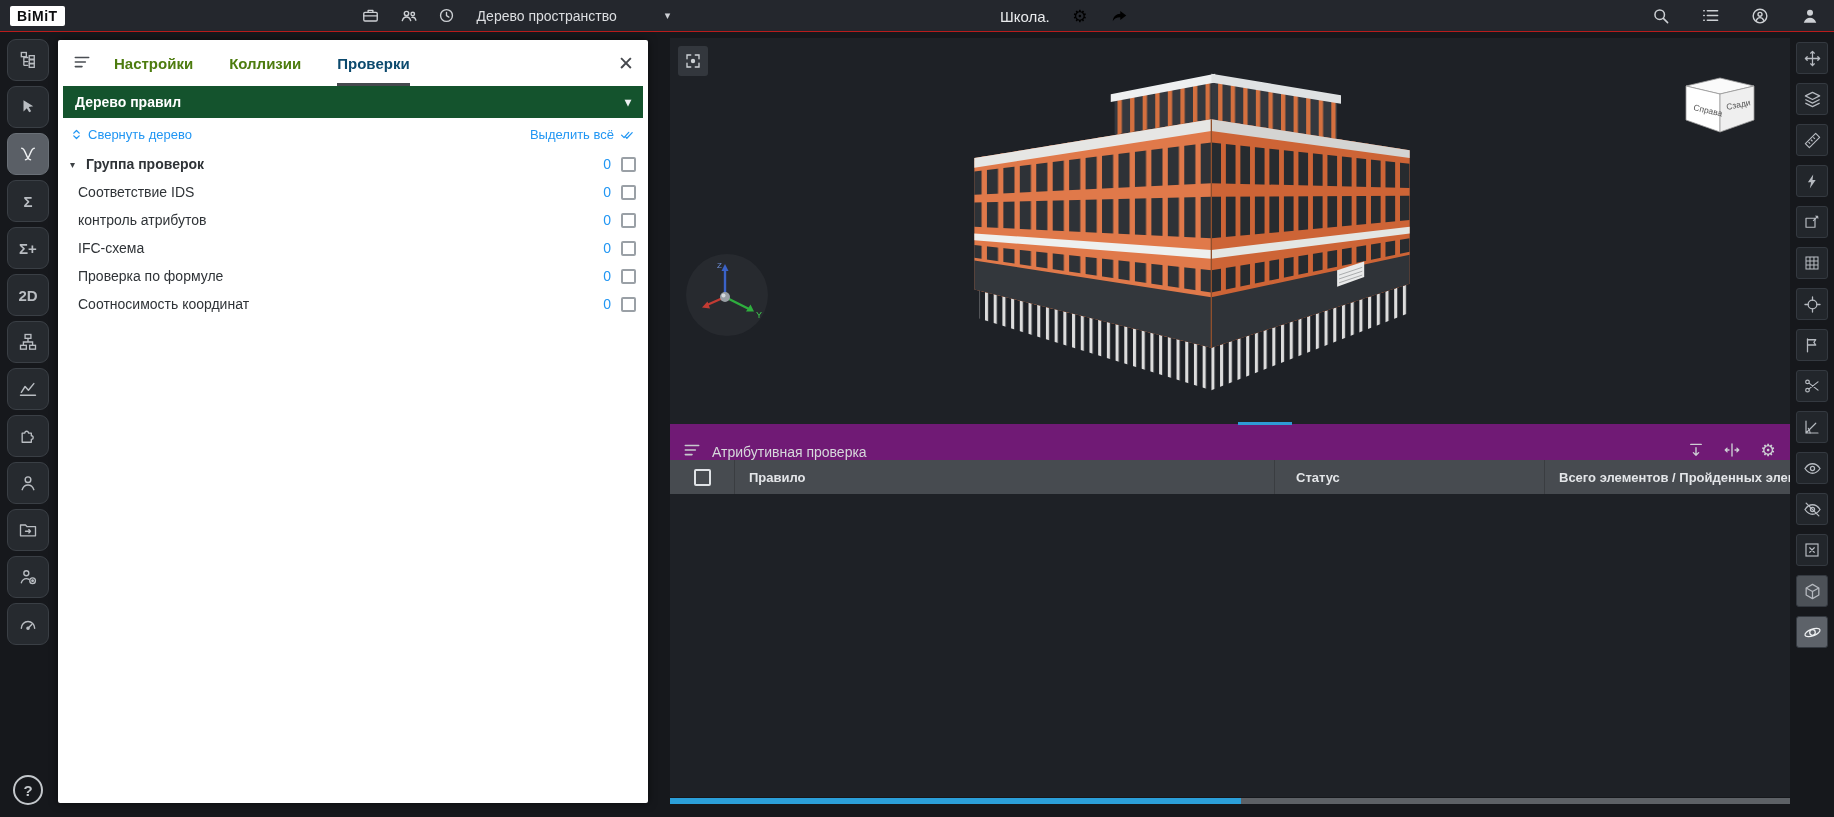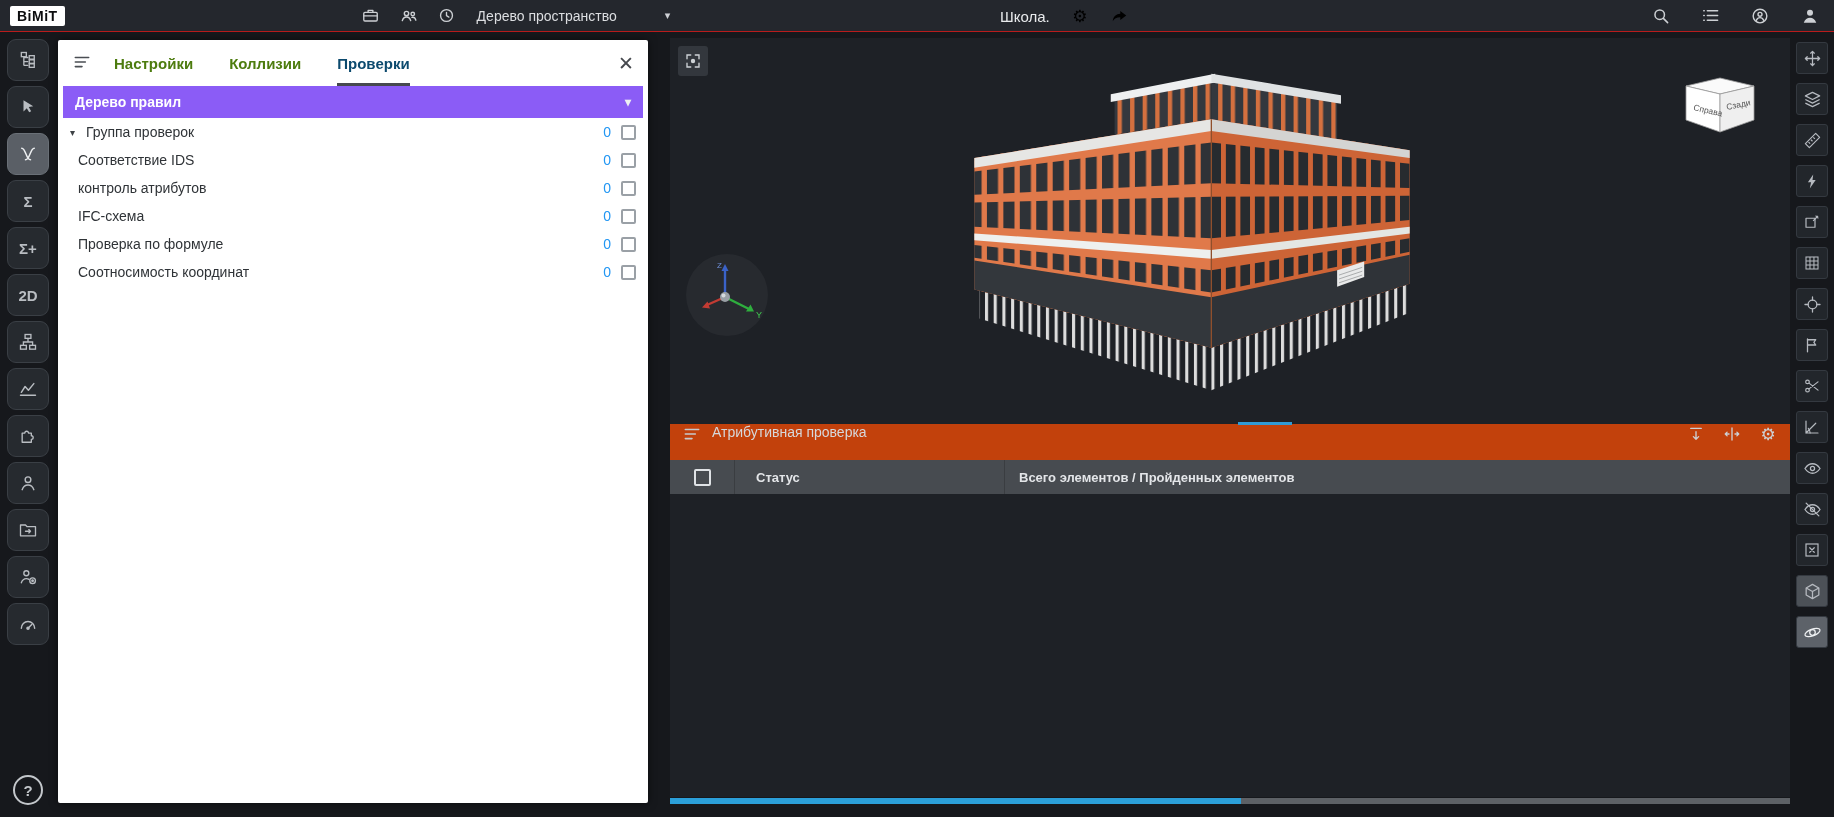--- a/index.html
+++ b/index.html
@@ -36,49 +36,49 @@
   
   .panel { position:absolute; left:58px; top:40px; width:590px; height:763px; background:#ffffff;
     border-radius:2px; box-shadow:0 0 8px rgba(0,0,0,.55); display:flex; flex-direction:column; }
   .p-header { height:46px; display:flex; align-items:center; padding:0 14px; flex:none; }
   .p-menu { color:#4a4e53; width:22px; height:22px; cursor:pointer; }
   .tabs { display:flex; margin-left:20px; gap:36px; height:100%; }
   .tab { display:flex; align-items:center; font-size:15px; font-weight:bold; color:#4d7c0f;
     cursor:pointer; border-bottom:3px solid transparent; padding-top:3px; }
   .tab.active { color:#0c4a6e; border-bottom-color:#46494e; }
   .p-close { margin-left:auto; color:#45484d; font-size:19px; cursor:pointer; line-height:1; }
-  .tree-bar { height:32px; margin:0 5px; background:#8b5cf6; color:#ffffff; display:flex;
+  .tree-bar { height:32px; margin:0 5px; background:#14532d; color:#ffffff; display:flex;
     align-items:center; padding:0 12px; font-size:14px; font-weight:bold; flex:none; cursor:pointer; }
   .tree-bar .chev { margin-left:auto; font-size:12px; color:#eef0f2; }
   .links { height:32px; display:flex; align-items:center; padding:0 12px; flex:none; }
   .link { color:#2196f3; font-size:13px; display:flex; align-items:center; gap:5px; cursor:pointer; }
   .link svg { color:#2196f3; }
   .links .right { margin-left:auto; }
   .tree { overflow:hidden; }
   .row { height:28px; display:flex; align-items:center; padding:0 12px 0 12px; cursor:pointer; }
   .row .caret { width:16px; color:#3e4246; font-size:10px; flex:none; }
   .row.child { padding-left:20px; }
   .lbl { font-size:14px; color:#2f3337; }
-  .lbl.b { font-weight:normal; }
+  .lbl.b { font-weight:bold; }
   .cnt { margin-left:auto; color:#2196f3; font-size:14px; margin-right:10px; }
   .cb { width:15px; height:15px; border:2px solid #9aa0a6; border-radius:2px; flex:none; cursor:pointer; }
 
   
   .viewport { position:absolute; left:670px; top:38px; width:1120px; height:767px;
     background:#1e2126; overflow:hidden; }
   .fs-btn { position:absolute; left:8px; top:8px; width:30px; height:30px; background:#33373d;
     border-radius:3px; color:#cfd3d7; display:flex; align-items:center; justify-content:center; cursor:pointer; }
   .gizmo { position:absolute; left:14px; top:214px; width:86px; height:86px; cursor:pointer; }
   .viewcube { position:absolute; right:28px; top:28px; width:82px; height:74px; cursor:pointer; }
   .building { position:absolute; left:248px; top:2px; width:548px; height:356px; }
 
   
   .bpanel { position:absolute; left:0; right:0; top:386px; bottom:8px; display:flex; flex-direction:column; }
   .handle { position:absolute; top:-2px; left:50.7%; width:54px; height:3px; background:#2f9bd6; z-index:3; }
-  .b-header { height:36px; background:#c2410c; display:flex; align-items:flex-start; padding:0 12px; flex:none; }
+  .b-header { height:36px; background:#701a75; display:flex; align-items:flex-end; padding:0 12px; flex:none; }
   .b-menu { color:#c6c9cd; width:20px; height:20px; }
   .b-title { color:#d6d8db; font-size:14px; margin-left:10px; }
   .b-tools { margin-left:auto; display:flex; align-items:center; gap:16px; color:#cdd0d4; }
   .b-thead { height:34px; background:#474b50; display:flex; align-items:stretch; flex:none; }
   .hc { display:flex; align-items:center; font-size:13px; font-weight:bold; color:#e3e5e8; }
   .hc0 { width:64px; justify-content:center; }
   .hc1 { width:540px; border-left:1px solid rgba(0,0,0,.18); padding-left:14px; }
   .hc2 { width:270px; border-left:1px solid rgba(0,0,0,.18); padding-left:21px; }
   .hc3 { flex:1; border-left:1px solid rgba(0,0,0,.18); padding-left:14px; overflow:hidden; white-space:nowrap; }
   .hcb { width:17px; height:17px; border:2px solid #dfe2e5; border-radius:2px; cursor:pointer; }
@@ -257,20 +257,34 @@
         <div class="tab active">Проверки</div>
       </div>
       <span class="p-close">✕</span>
     </div>
 
     <div class="tree-bar">
       <span>Дерево правил</span>
       <span class="chev">▾</span>
     </div>
 
+    <div class="links">
+      <span class="link">
+        <svg class="i" width="13" height="13" viewBox="0 0 24 24" fill="none" stroke="currentColor" stroke-width="2.4" stroke-linecap="round" stroke-linejoin="round">
+            <path d="M7 9.5L12 4.5l5 5M7 14.5l5 5 5-5"></path>
+          </svg>
+        <span>Свернуть дерево</span>
+      </span>
+      <span class="link right">
+        <span>Выделить всё</span>
+        <svg class="i" width="17" height="15" viewBox="0 0 24 24" fill="none" stroke="currentColor" stroke-width="2" stroke-linecap="round" stroke-linejoin="round">
+            <path d="M2.5 13l4 4 7.5-8.5M9.5 16.5l1.5 1.5L19.5 9"></path>
+          </svg>
+      </span>
+    </div>
 
     <div class="tree">
       <div class="row">
         <span class="caret">▾</span>
         <span class="lbl b">Группа проверок</span>
         <span class="cnt">0</span>
         <span class="cb"></span>
       </div>
       <div class="row child">
         <span class="lbl">Соответствие IDS</span>
@@ -400,20 +414,21 @@
                 <path d="M12 4v16M8 12H3M21 12h-5M5.5 9.5L3 12l2.5 2.5M18.5 9.5L21 12l-2.5 2.5"></path>
               </svg>
           </span>
           <span class="tb-ico glyph">⚙</span>
         </div>
       </div>
       <div class="b-thead">
         <div class="hc hc0">
           <span class="hcb"></span>
         </div>
+        <div class="hc hc1">Правило</div>
         <div class="hc hc2">Статус</div>
         <div class="hc hc3">Всего элементов / Пройденных элементов</div>
       </div>
     </div>
 
     <div class="progress">
       <div class="ptrack"></div>
       <div class="pfill" style="width: 51%;"></div>
     </div>
   </div>

